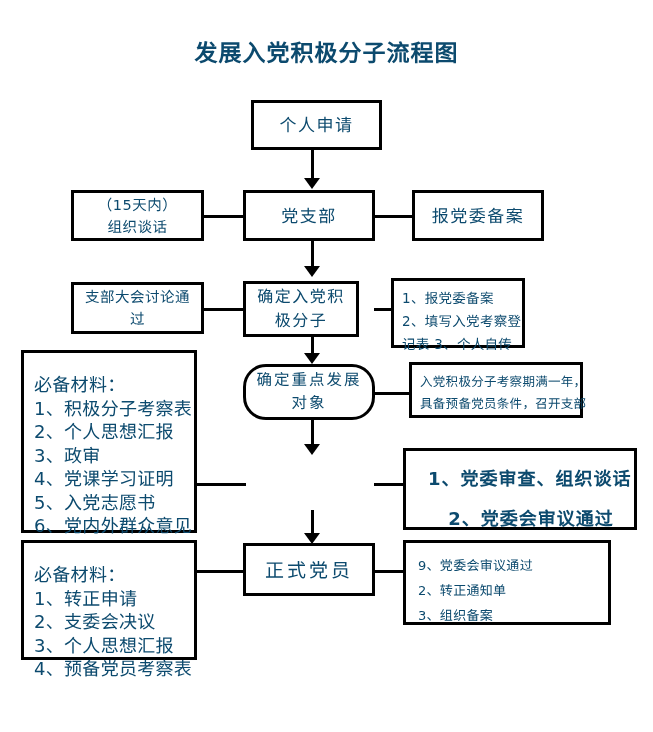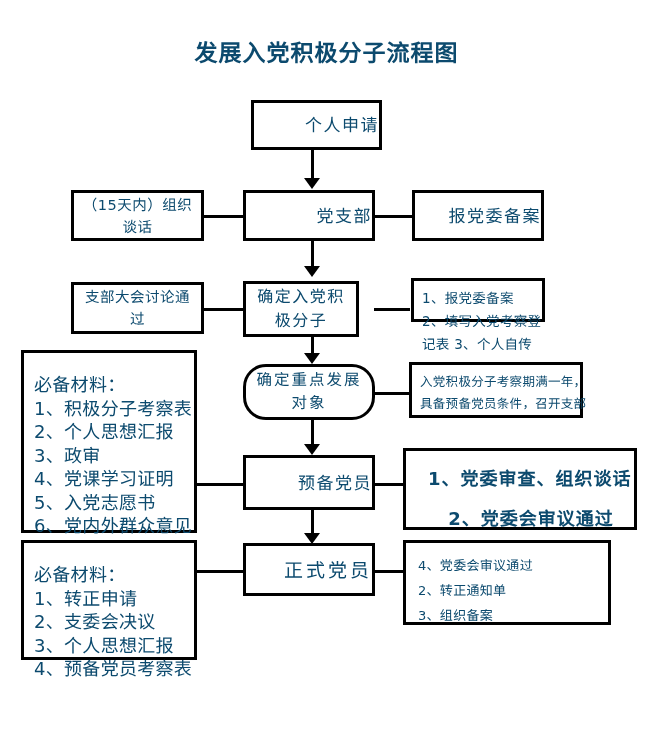--- a/index.html
+++ b/index.html
@@ -28,21 +28,21 @@
     letter-spacing: 1px;
     line-height: 30px;
   }
   .node {
     position: absolute;
     box-sizing: border-box;
     border: 3px solid #000000;
     background: #ffffff;
     display: flex;
     align-items: center;
-    justify-content: flex-end;
+    justify-content: center;
     text-align: center;
     font-size: 17px;
     line-height: 26px;
     letter-spacing: 1.5px;
     z-index: 3;
   }
   .note {
     position: absolute;
     box-sizing: border-box;
     border: 3px solid #000000;
@@ -132,66 +132,63 @@
   <div class="hline" style="left:374px; top:570px; width:32px;"></div>
 
   <div class="node" style="left:251px; top:100px; width:131px; height:50px;">
     <span>个人申请</span>
   </div>
 
   <div class="node" style="left:243px; top:190px; width:132px; height:51px;">
     <span>党支部</span>
   </div>
 
-  <div class="node" style="left:71px; top:190px; width:133px; height:51px; font-size:14.5px; line-height:22px; letter-spacing:0.5px; padding:0 6px;">
+  <div class="node" style="left:71px; top:190px; width:133px; height:51px; font-size:14.5px; line-height:22px; letter-spacing:0.5px; padding:0 21px;">
     <span>（15天内）组织谈话</span>
   </div>
 
   <div class="node" style="left:412px; top:190px; width:132px; height:51px;">
     <span>报党委备案</span>
   </div>
 
   <div class="node" style="left:71px; top:282px; width:133px; height:52px; font-size:14.5px; line-height:22px; letter-spacing:0.5px; padding:16px 6px;">
     <span>支部大会讨论通过</span>
   </div>
 
   <div class="node" style="left:243px; top:281px; width:116px; height:56px; font-size:16px; line-height:24px; padding:0 10px;">
     <span>确定入党积极分子</span>
   </div>
 
   <div class="node" style="left:243px; top:364px; width:132px; height:56px; font-size:15.5px; line-height:23px; letter-spacing:2px; padding:0 8px;border-radius:23px;">
     <span>确定重点发展对象</span>
   </div>
 
-  <div class="node" style="left:243px; top:455px; width:132px; height:55px;">
-    <span>预备党员</span>
-  </div>
 
   <div class="node" style="left:243px; top:543px; width:132px; height:53px; font-size:19px; letter-spacing:3px;">
     <span>正式党员</span>
   </div>
 
-  <div class="note" style="left:411px; top:278px; width:134px; height:44px;">
+  <div class="note" style="left:391px; top:278px; width:134px; height:70px;">
     <span class="ln">1、报党委备案</span>
     <span class="ln">2、填写入党考察登</span>
     <span class="ln">记表 3、个人自传</span>
   </div>
 
   <div class="note" style="left:409px; top:362px; width:174px; height:56px; font-size:12.5px; line-height:22px;">
     <span class="ln">入党积极分子考察期满一年，</span>
     <span class="ln">具备预备党员条件，召开支部</span>
   </div>
 
   <div class="note big" style="left:403px; top:448px; width:234px; height:82px;">
     <span class="ln l1">1、党委审查、组织谈话</span>
     <span class="ln l2">2、党委会审议通过</span>
   </div>
 
   <div class="note small3" style="left:403px; top:540px; width:208px; height:85px;">
-    <span class="ln">4、党委会审议通过</span>
+    <span class="ln">9、党委会审议通过</span>
     <span class="ln">2、转正通知单</span>
     <span class="ln">3、组织备案</span>
   </div>
 
   <div class="note materials" style="left:21px; top:350px; width:176px; height:183px;">
     <span class="ln">必备材料：</span>
     <span class="ln">1、积极分子考察表</span>
     <span class="ln">2、个人思想汇报</span>
     <span class="ln">3、政审</span>
     <span class="ln">4、党课学习证明</span>

